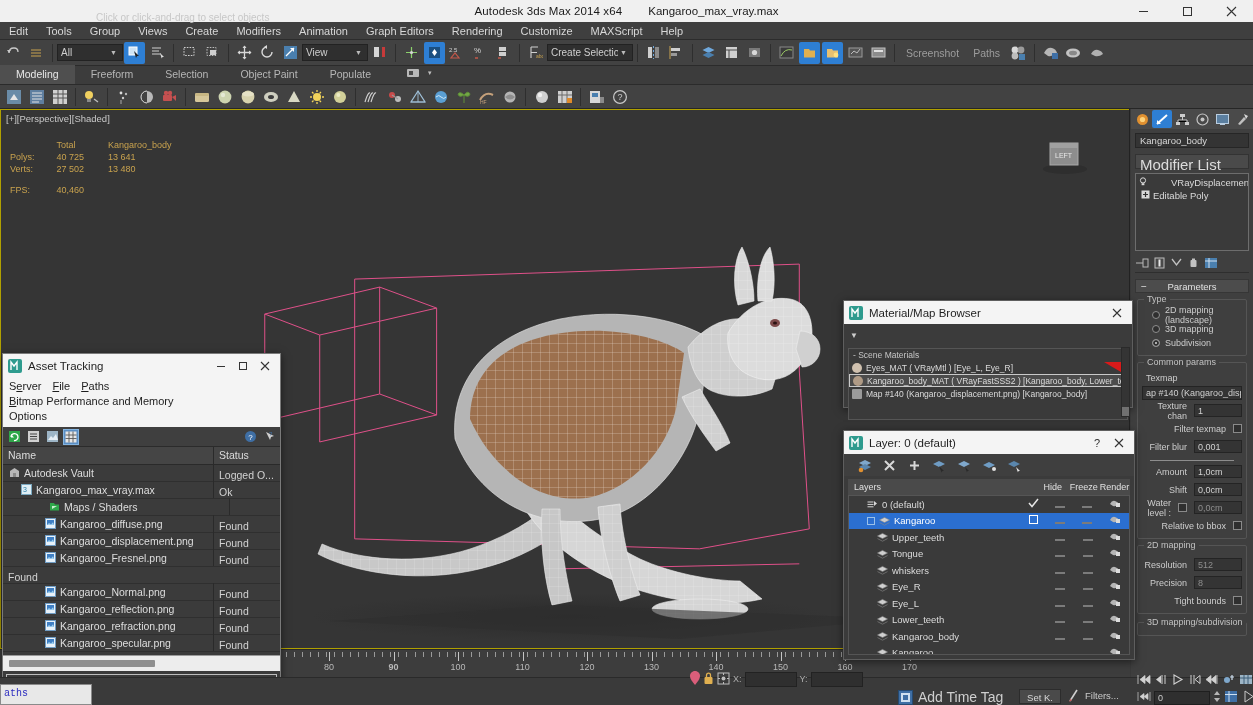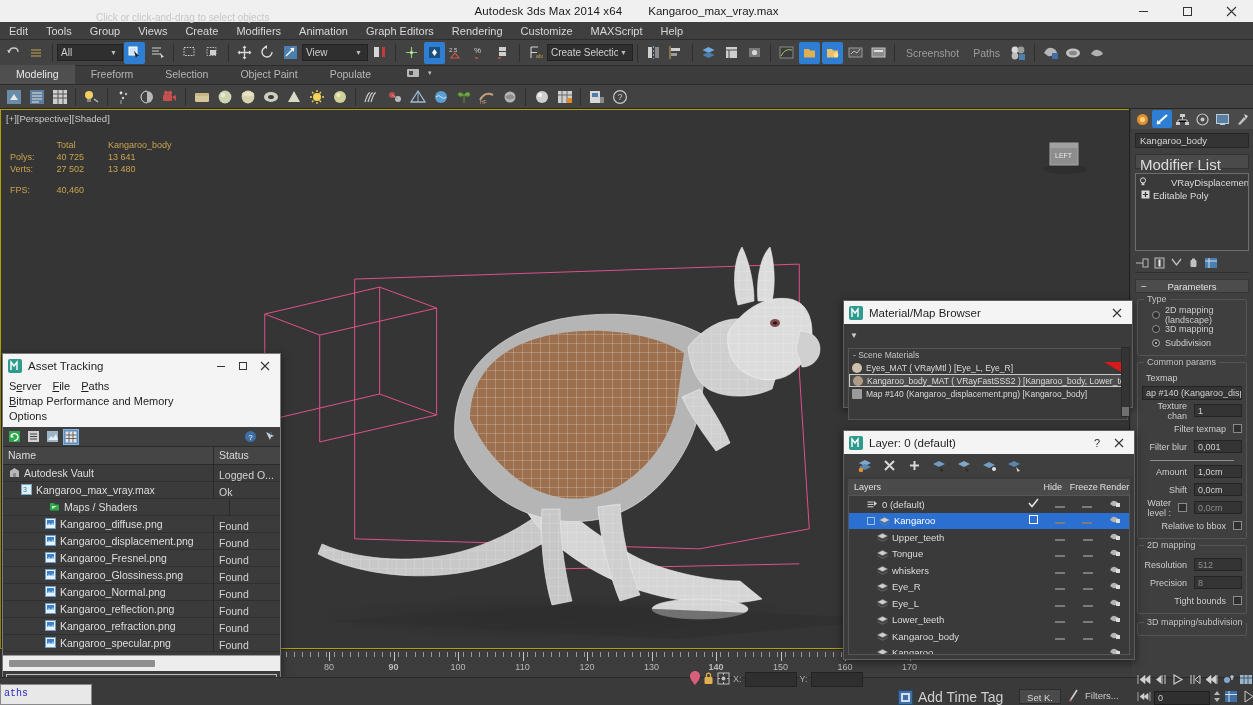--- a/index.html
+++ b/index.html
@@ -979,21 +979,21 @@
       </div>
     <div id="tick-labels">
         <div class="tlab" style="left: 200px;">60</div>
         <div class="tlab" style="left: 264.5px;">70</div>
         <div class="tlab" style="left: 329px;">80</div>
         <div class="tlab" style="left: 393.5px; font-weight: bold;">90</div>
         <div class="tlab" style="left: 458px;">100</div>
         <div class="tlab" style="left: 522.5px;">110</div>
         <div class="tlab" style="left: 587px;">120</div>
         <div class="tlab" style="left: 651.5px;">130</div>
-        <div class="tlab" style="left: 716px; font-weight: bold;">140</div>
+        <div class="tlab" style="left: 716px;">140</div>
         <div class="tlab" style="left: 780.5px;">150</div>
         <div class="tlab" style="left: 845px;">160</div>
         <div class="tlab" style="left: 909.5px;">170</div>
       </div>
   </div>
 
   <div class="cmdpanel">
     <div class="cp-tabs">
       <div class="cp-tab">
         <svg width="15" height="15" viewBox="0 0 15 15">
@@ -1574,28 +1574,20 @@
             <span class="at-sq"><svg width="11" height="11" viewBox="0 0 11 11">
                 <rect x="0.5" y="0.5" width="10" height="10" fill="#e8f2fa" stroke="#6f9cc4"></rect>
                 <rect x="2" y="2" width="7" height="5" fill="#3f7fc4"></rect>
                 <path d="M2 7 l2 -2 l2 1.6 l2 -2.4 l1 2.8z" fill="#9fd0f0"></path>
               </svg></span>
             <span>Kangaroo_Fresnel.png</span>
           </div>
           <div class="at-status">Found</div>
         </div>
         <div class="at-row">
-          <div class="at-name" style="padding-left: 42px;">
-            <span class="at-sq"><svg width="11" height="11" viewBox="0 0 11 11">
-                <rect x="0.5" y="0.5" width="10" height="10" fill="#e8f2fa" stroke="#6f9cc4"></rect>
-                <rect x="2" y="2" width="7" height="5" fill="#3f7fc4"></rect>
-                <path d="M2 7 l2 -2 l2 1.6 l2 -2.4 l1 2.8z" fill="#9fd0f0"></path>
-              </svg></span>
-            <span>Kangaroo_Glossiness.png</span>
-          </div>
           <div class="at-status">Found</div>
         </div>
         <div class="at-row">
           <div class="at-name" style="padding-left: 42px;">
             <span class="at-sq"><svg width="11" height="11" viewBox="0 0 11 11">
                 <rect x="0.5" y="0.5" width="10" height="10" fill="#e8f2fa" stroke="#6f9cc4"></rect>
                 <rect x="2" y="2" width="7" height="5" fill="#3f7fc4"></rect>
                 <path d="M2 7 l2 -2 l2 1.6 l2 -2.4 l1 2.8z" fill="#9fd0f0"></path>
               </svg></span>
             <span>Kangaroo_Normal.png</span>

